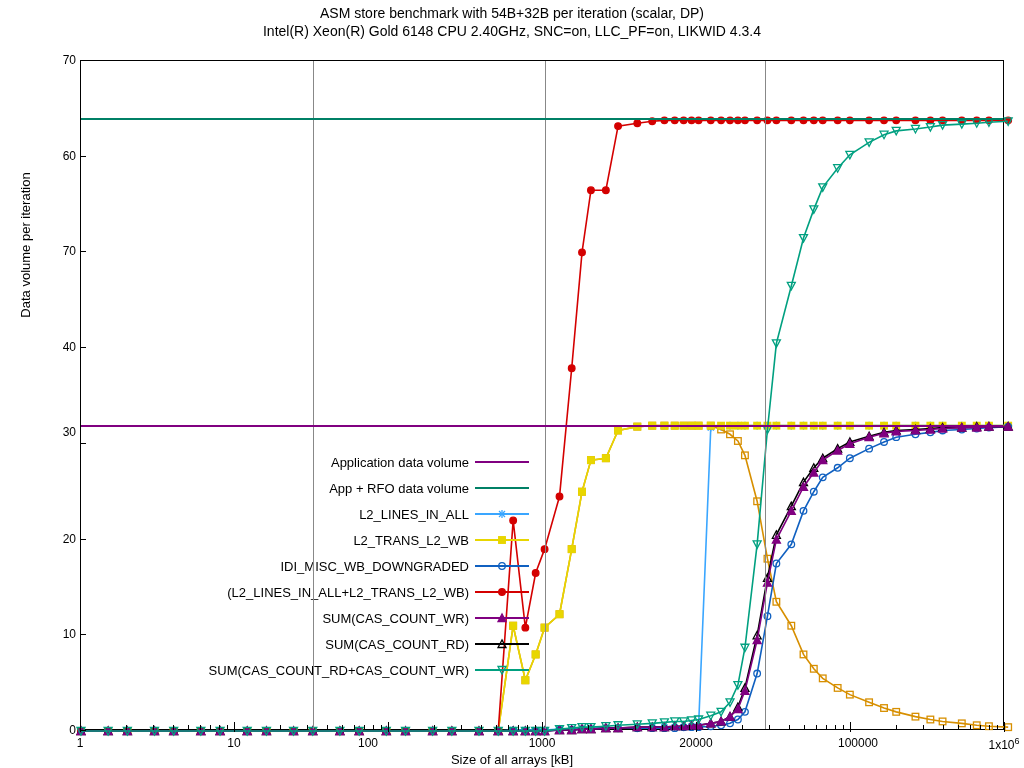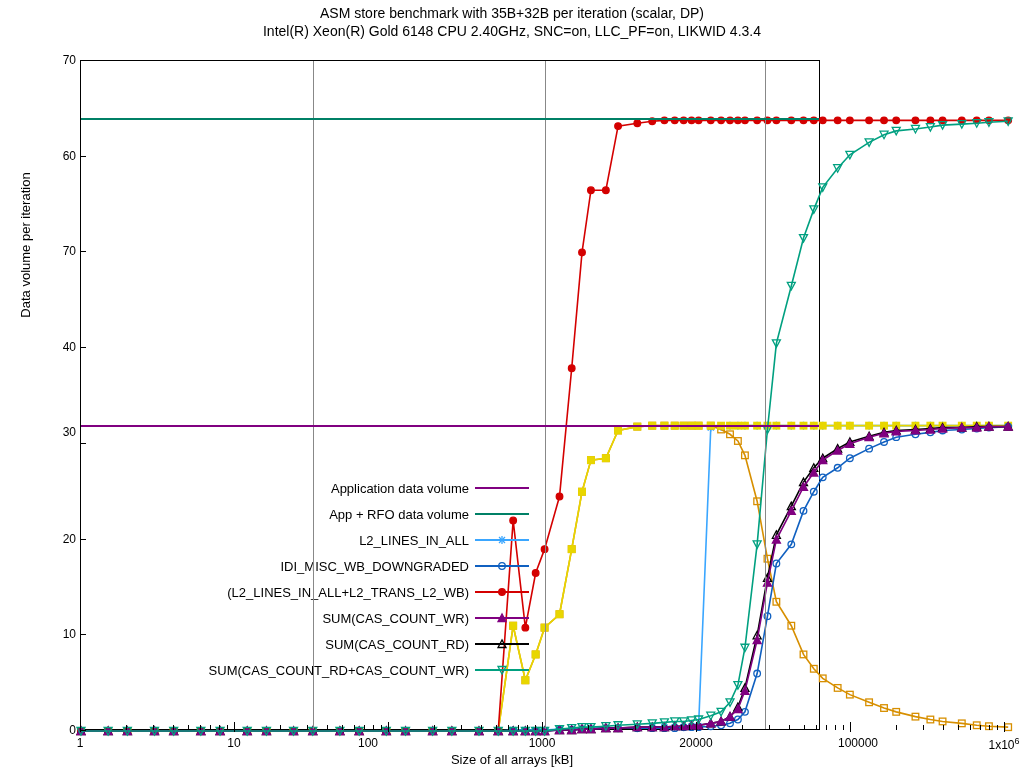--- a/index.html
+++ b/index.html
@@ -4,21 +4,21 @@
 <style>
   html, body {
     margin: 0; padding: 0; background: #fff; font-family: Arial, Helvetica, sans-serif;
     width: 1024px; height: 768px; overflow: hidden;
   }
   .title-block {
     position: absolute; top: 4px; left: 0; width: 1024px; text-align: center;
     font-size: 14px; font-weight: normal; line-height: 18px;
   }
   .plot {
-    position: absolute; left: 80px; top: 60px; width: 740px; height: 670px;
+    position: absolute; left: 80px; top: 60px; width: 924px; height: 670px;
     box-sizing: border-box; border: 1px solid #000;
   }
   .vline { position: absolute; top: 0; bottom: 0; width: 0; border-left: 1px solid #888; }
   .hline-app { position: absolute; left: 0; right: 0; border-top: 2px solid #800080; }
   .hline-rfo { position: absolute; left: 0; right: 0; border-top: 2px solid #008066; }
   .ytick { position: absolute; right: 948px; font-size: 12px; transform: translateY(-50%); }
   .ytick-mark { position: absolute; width: 6px; border-top: 1px solid #000; left: 80px; }
   .xtick { position: absolute; top: 736px; font-size: 12px; transform: translateX(-50%); }
   .xtick-mark-major { position: absolute; height: 8px; border-left: 1px solid #000; top: 722px; }
   .xlabel { position: absolute; left: 0; width: 1024px; text-align: center; font-size: 13px; top: 752px; }
@@ -34,21 +34,21 @@
   }
   .legend-row { height: 26px; display: flex; align-items: center; justify-content: flex-end; }
   .legend-label { padding-right: 6px; white-space: nowrap; }
   .legend-swatch { width: 54px; height: 18px; position: relative; }
   .legend-swatch .line { position: absolute; left: 0; right: 0; top: 8px; border-top: 2px solid; }
 </style>
 </head>
 <body>
 
 <div class="title-block">
-  <div>ASM store benchmark with 35B+32B per iteration (scalar, DP)</div>
+  <div>ASM store benchmark with 54B+32B per iteration (scalar, DP)</div>
   <div>Intel(R) Xeon(R) Gold 6148 CPU  2.40GHz, SNC=on, LLC_PF=on, LIKWID 4.3.4</div>
 </div>
 
 <div class="ylabel">Data volume per iteration</div>
 
 <div class="plot">
   <svg class="curves">
       <path d="M0 670 L27.11805389457491 670 L46.3586193322531 670 L73.47667322682801 670 L92.7172386645062 670 L119.83529255908113 670 L139.0758579967593 670 L166.1939118913342 670 L185.4344773290124 670 L212.55253122358732 670 L231.79309666126554 670 L258.91115055584044 670 L278.1517159935186 670 L305.26976988809355 670 L324.51033532577173 670 L351.6283892203466 670 L370.8689546580248 670 L397.9870085525998 670 L417.22757399027796 670 L432.15171599351856 669.0428571428571 L444.3456278848529 669.0428571428571 L454.6554334879673 669.0428571428571 L463.5861933225311 669.0428571428571 L478.5103353257717 668.0857142857143 L490.70424721710594 668.0857142857143 L501.01405282022034 668.0857142857143 L509.9448126547842 667.1285714285714 L524.8689546580248 667.1285714285714 L537.0628665493591 667.1285714285714 L556.3034319870372 667.1285714285714 L571.227573990278 666.1714285714286 L583.421485881612 666.1714285714286 L593.7312914847265 666.1714285714286 L602.6620513192903 666.1714285714286 L610.5395397761871 665.2142857142857 L617.586193322531 665.2142857142857 L629.7801052138652 366.5857142857143 L640.0899108169797 365.62857142857143 L649.0206706515435 364.6714285714286 L656.8981591084403 364.6714285714286 L663.9448126547841 364.6714285714286 L676.1387245461184 364.6714285714286 L686.4485301492327 364.6714285714286 L695.3792899837966 364.6714285714286 L710.3034319870372 364.6714285714286 L722.4973438783715 364.6714285714286 L732.8071494814859 364.6714285714286 L741.7379093160496 364.6714285714286 L756.6620513192904 364.6714285714286 L768.8559632106246 364.6714285714286 L788.0965286483028 364.6714285714286 L803.0206706515434 364.6714285714286 L815.2145825428778 364.6714285714286 L834.4551479805559 364.6714285714286 L849.3792899837965 364.6714285714286 L861.5732018751307 364.6714285714286 L880.813767312809 364.6714285714286 L895.7379093160497 364.6714285714286 L907.9318212073839 364.6714285714286 L927.1723866450621 364.6714285714286 " fill="none" stroke="#3aa6ff" stroke-width="1.6"></path>
       <g>
         <line x1="-4" y1="670" x2="4" y2="670" stroke="#3aa6ff" stroke-width="1.3"></line>
@@ -860,20 +860,29 @@
             <g>
               <line x1="23" y1="9" x2="31" y2="9" stroke="#3aa6ff" stroke-width="1.3"></line>
               <line x1="27" y1="5" x2="27" y2="13" stroke="#3aa6ff" stroke-width="1.3"></line>
               <line x1="24" y1="6" x2="30" y2="12" stroke="#3aa6ff" stroke-width="1.3"></line>
               <line x1="24" y1="12" x2="30" y2="6" stroke="#3aa6ff" stroke-width="1.3"></line>
             </g>
           </svg>
         </span>
       </div>
       <div class="legend-row">
+        <span class="legend-label">L2_TRANS_L2_WB</span>
+        <span class="legend-swatch">
+          <span class="line" style="border-color: rgb(232, 214, 0);"></span>
+          <svg width="54" height="18" style="position: absolute; left: 0px; top: 0px;">
+            <rect x="23.7" y="5.7" width="6.6" height="6.6" stroke="#e8d600" stroke-width="1.3" fill="#e8d600"></rect>
+          </svg>
+        </span>
+      </div>
+      <div class="legend-row">
         <span class="legend-label">IDI_MISC_WB_DOWNGRADED</span>
         <span class="legend-swatch">
           <span class="line" style="border-color: rgb(16, 96, 192);"></span>
           <svg width="54" height="18" style="position: absolute; left: 0px; top: 0px;">
             <circle cx="27" cy="9" r="3.3" stroke="#1060c0" stroke-width="1.3" fill="none"></circle>
           </svg>
         </span>
       </div>
       <div class="legend-row">
         <span class="legend-label">(L2_LINES_IN_ALL+L2_TRANS_L2_WB)</span>

